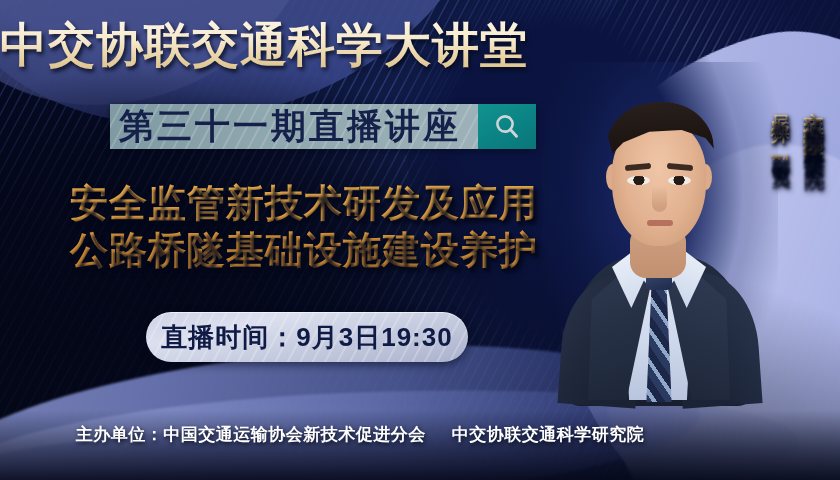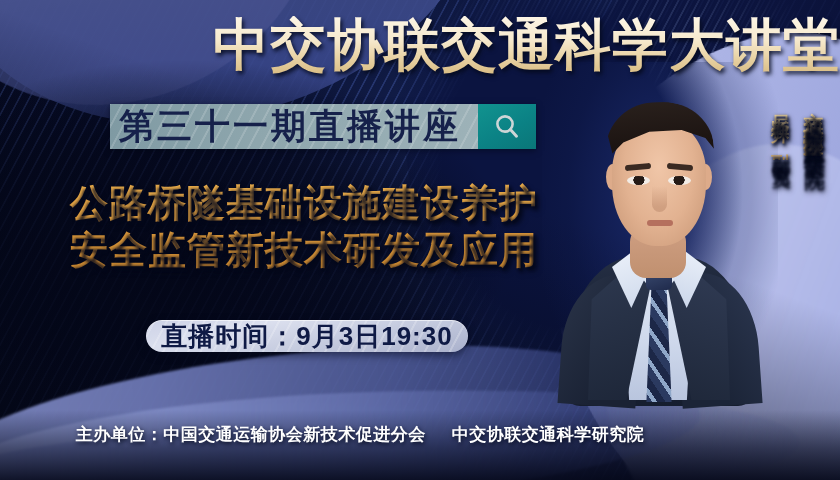--- a/index.html
+++ b/index.html
@@ -324,22 +324,22 @@
     position: absolute; left: 79px; top: 142px;
     width: 26px; height: 6px;
     background: #b5705e; border-radius: 4px;
   }
 
   
   .main-title {
     position: absolute;
     left: 0; top: 16px;
     width: 840px;
-    text-align: right;
-    font-size: 56px;
+    text-align: left;
+    font-size: 47px;
     line-height: 58px;
     font-weight: bold;
     letter-spacing: 1px;
     color: #f2e3c4;
     background: linear-gradient(180deg, #fdf6e6 0%, #f6e9cd 42%, #e8d2a4 72%, #d9bd85 100%);
     -webkit-background-clip: text;
     background-clip: text;
     -webkit-text-fill-color: transparent;
     filter: drop-shadow(2px 3px 2px rgba(4,8,26,0.85));
     white-space: nowrap;
@@ -398,22 +398,22 @@
     -webkit-background-clip: text;
     background-clip: text;
     -webkit-text-fill-color: transparent;
     filter: drop-shadow(2px 2px 2px rgba(4,8,26,0.75));
   }
   .subtitle-line { display: block; white-space: nowrap; text-align: center; }
 
   
   .time-pill {
     position: absolute;
-    left: 146px; top: 320px;
-    width: 322px; height: 32px;
+    left: 146px; top: 312px;
+    width: 322px; height: 50px;
     border-radius: 26px;
     background:
       repeating-linear-gradient(-62deg,
         rgba(255,255,255,0.00) 0px, rgba(255,255,255,0.00) 4px,
         rgba(255,255,255,0.22) 4.5px, rgba(255,255,255,0.22) 6px,
         rgba(255,255,255,0.00) 6.5px, rgba(255,255,255,0.00) 11px),
       linear-gradient(168deg, #cdd2e6 0%, #dbdfee 28%, #c4cade 62%, #aab1cc 100%);
     display: flex;
     align-items: center;
     justify-content: center;
@@ -528,22 +528,22 @@
     </div>
     <div class="searchbar-btn">
       <svg width="30" height="30" viewBox="0 0 30 30" aria-hidden="true">
         <circle cx="13" cy="12" r="7.6" fill="none" stroke="#cdd5d6" stroke-width="2.6"></circle>
         <line x1="18.4" y1="17.6" x2="24.5" y2="24.2" stroke="#cdd5d6" stroke-width="3" stroke-linecap="round"></line>
       </svg>
     </div>
   </div>
 
   <div class="subtitle">
+    <span class="subtitle-line">安全监管新技术研发及应用</span>
     <span class="subtitle-line">公路桥隧基础设施建设养护</span>
-    <span class="subtitle-line">安全监管新技术研发及应用</span>
   </div>
 
   <div class="time-pill">
     <span class="time-pill-text">直播时间：9月3日19:30</span>
   </div>
 
   <div class="vtext v-org">交通运输部公路科学研究院</div>
   <div class="vtext v-person">尼颖升 副研究员</div>
 
   <div class="footer">

